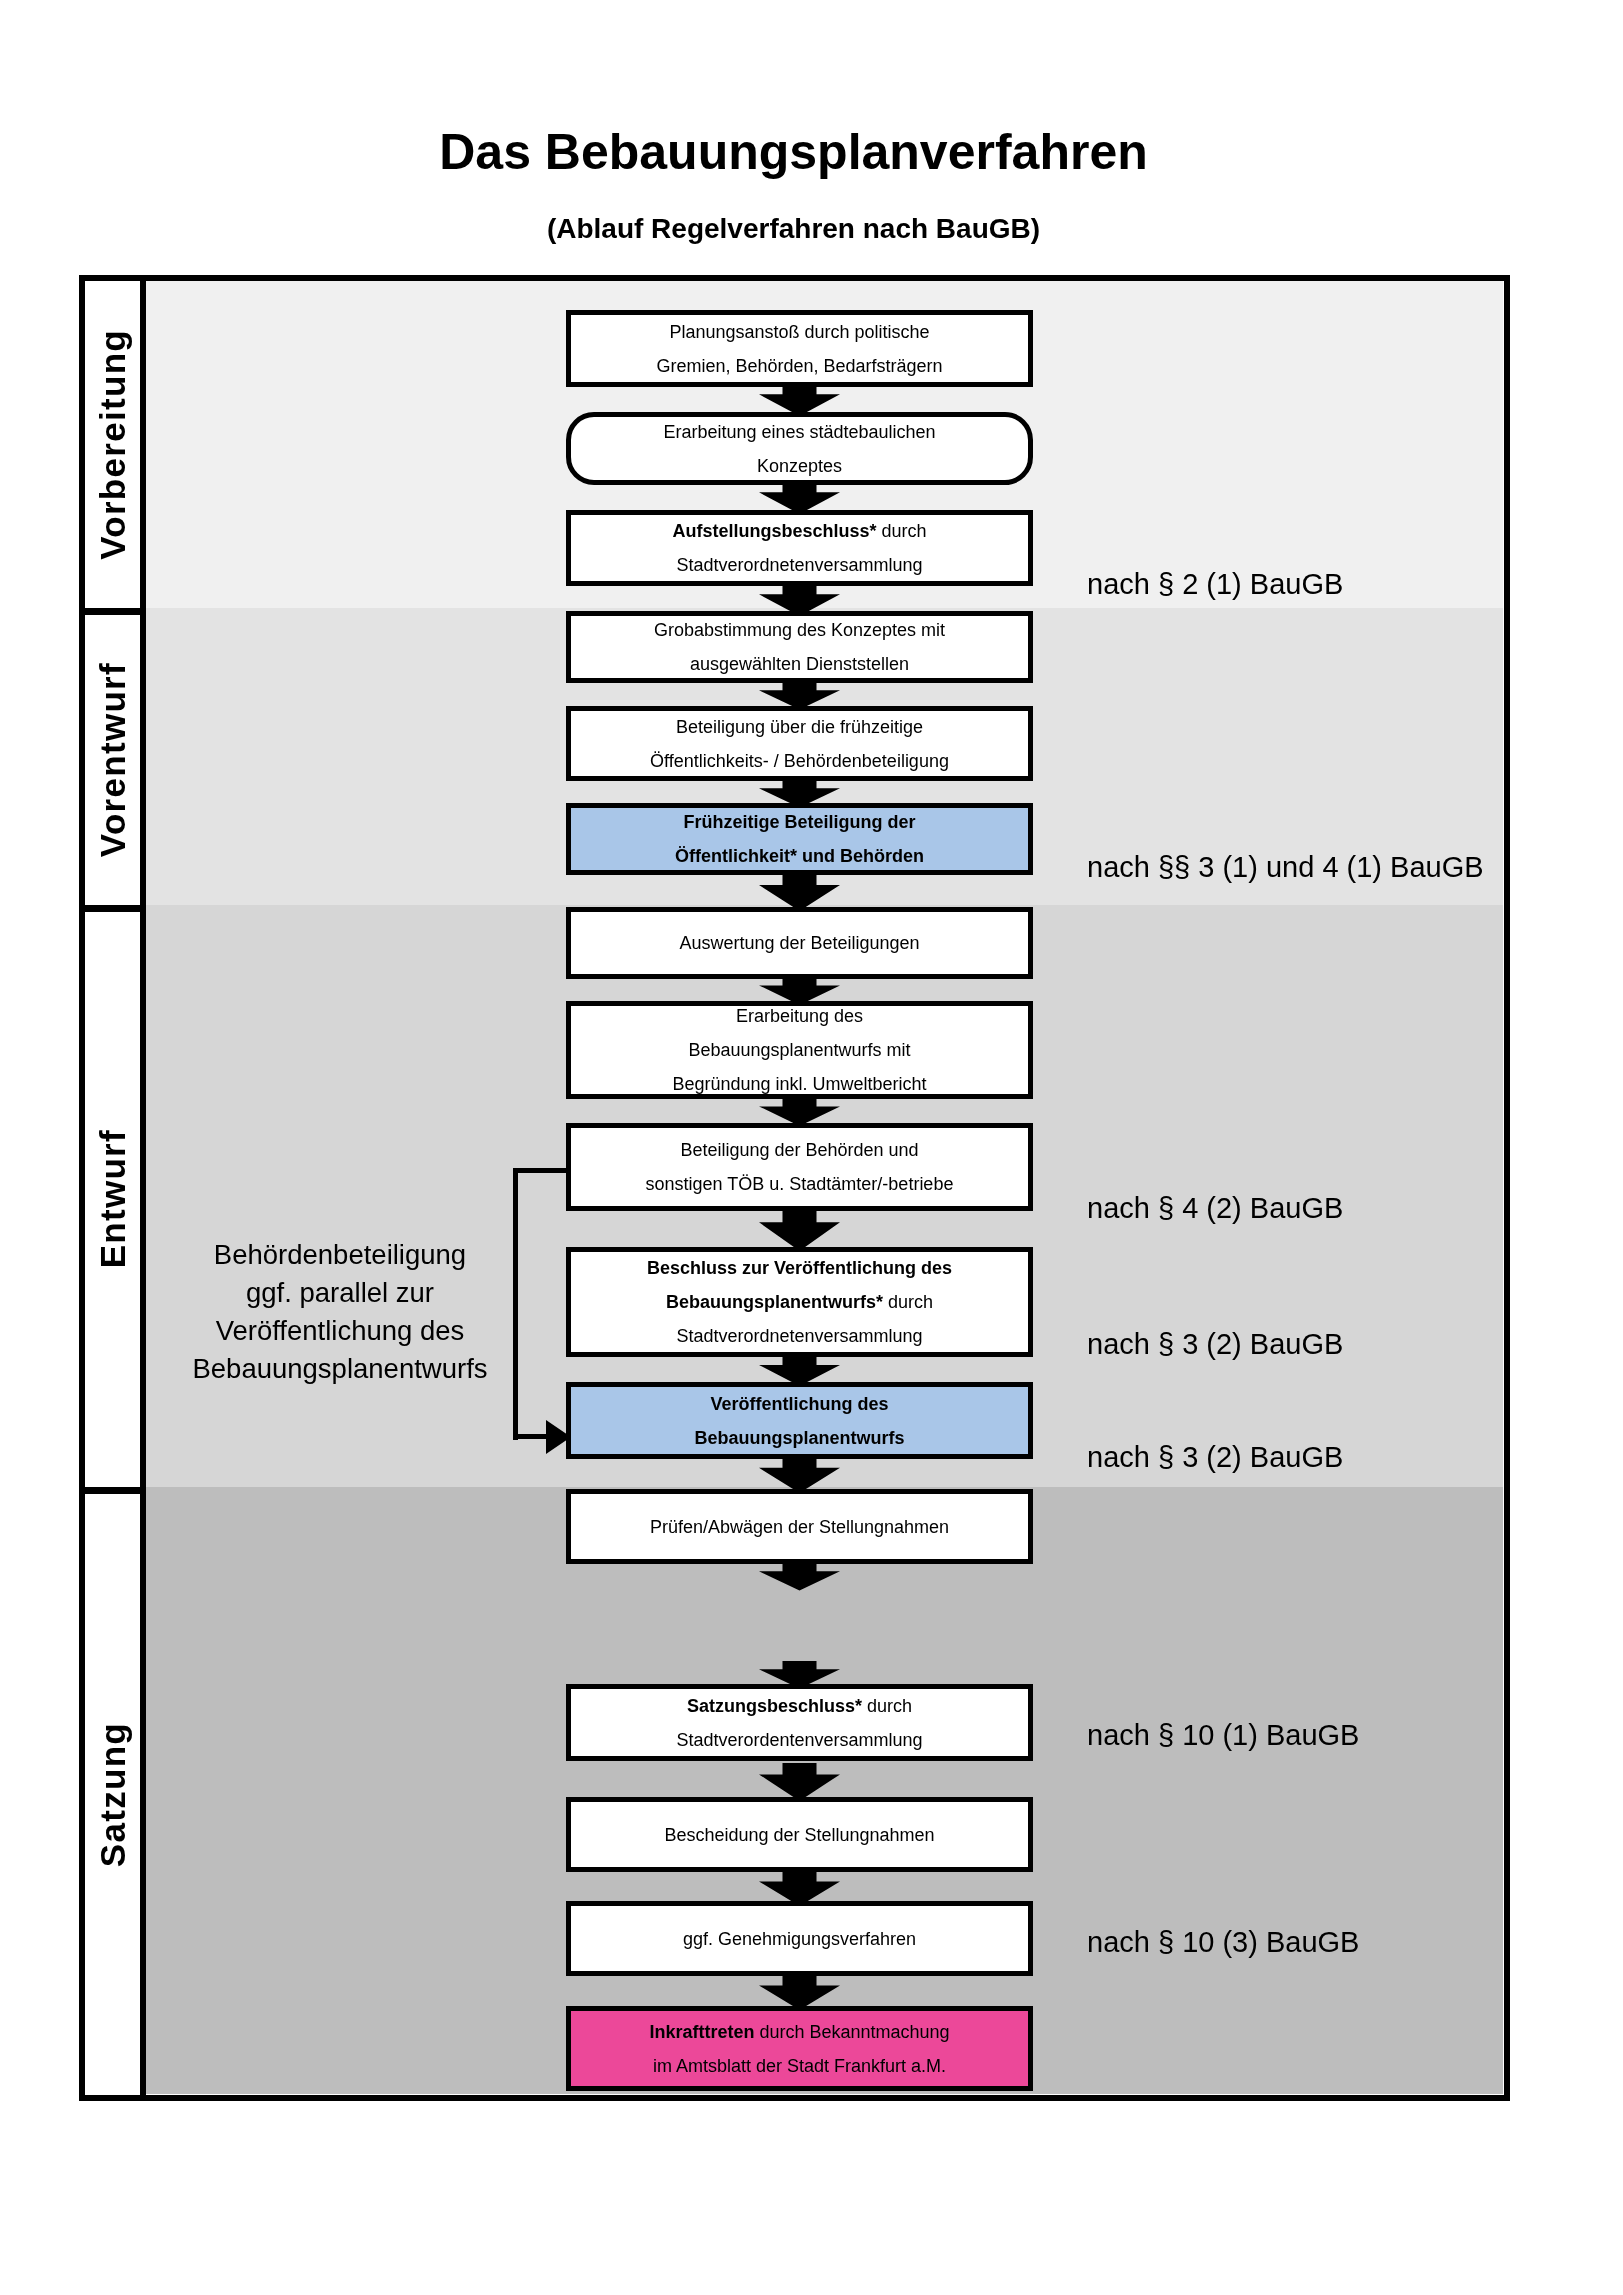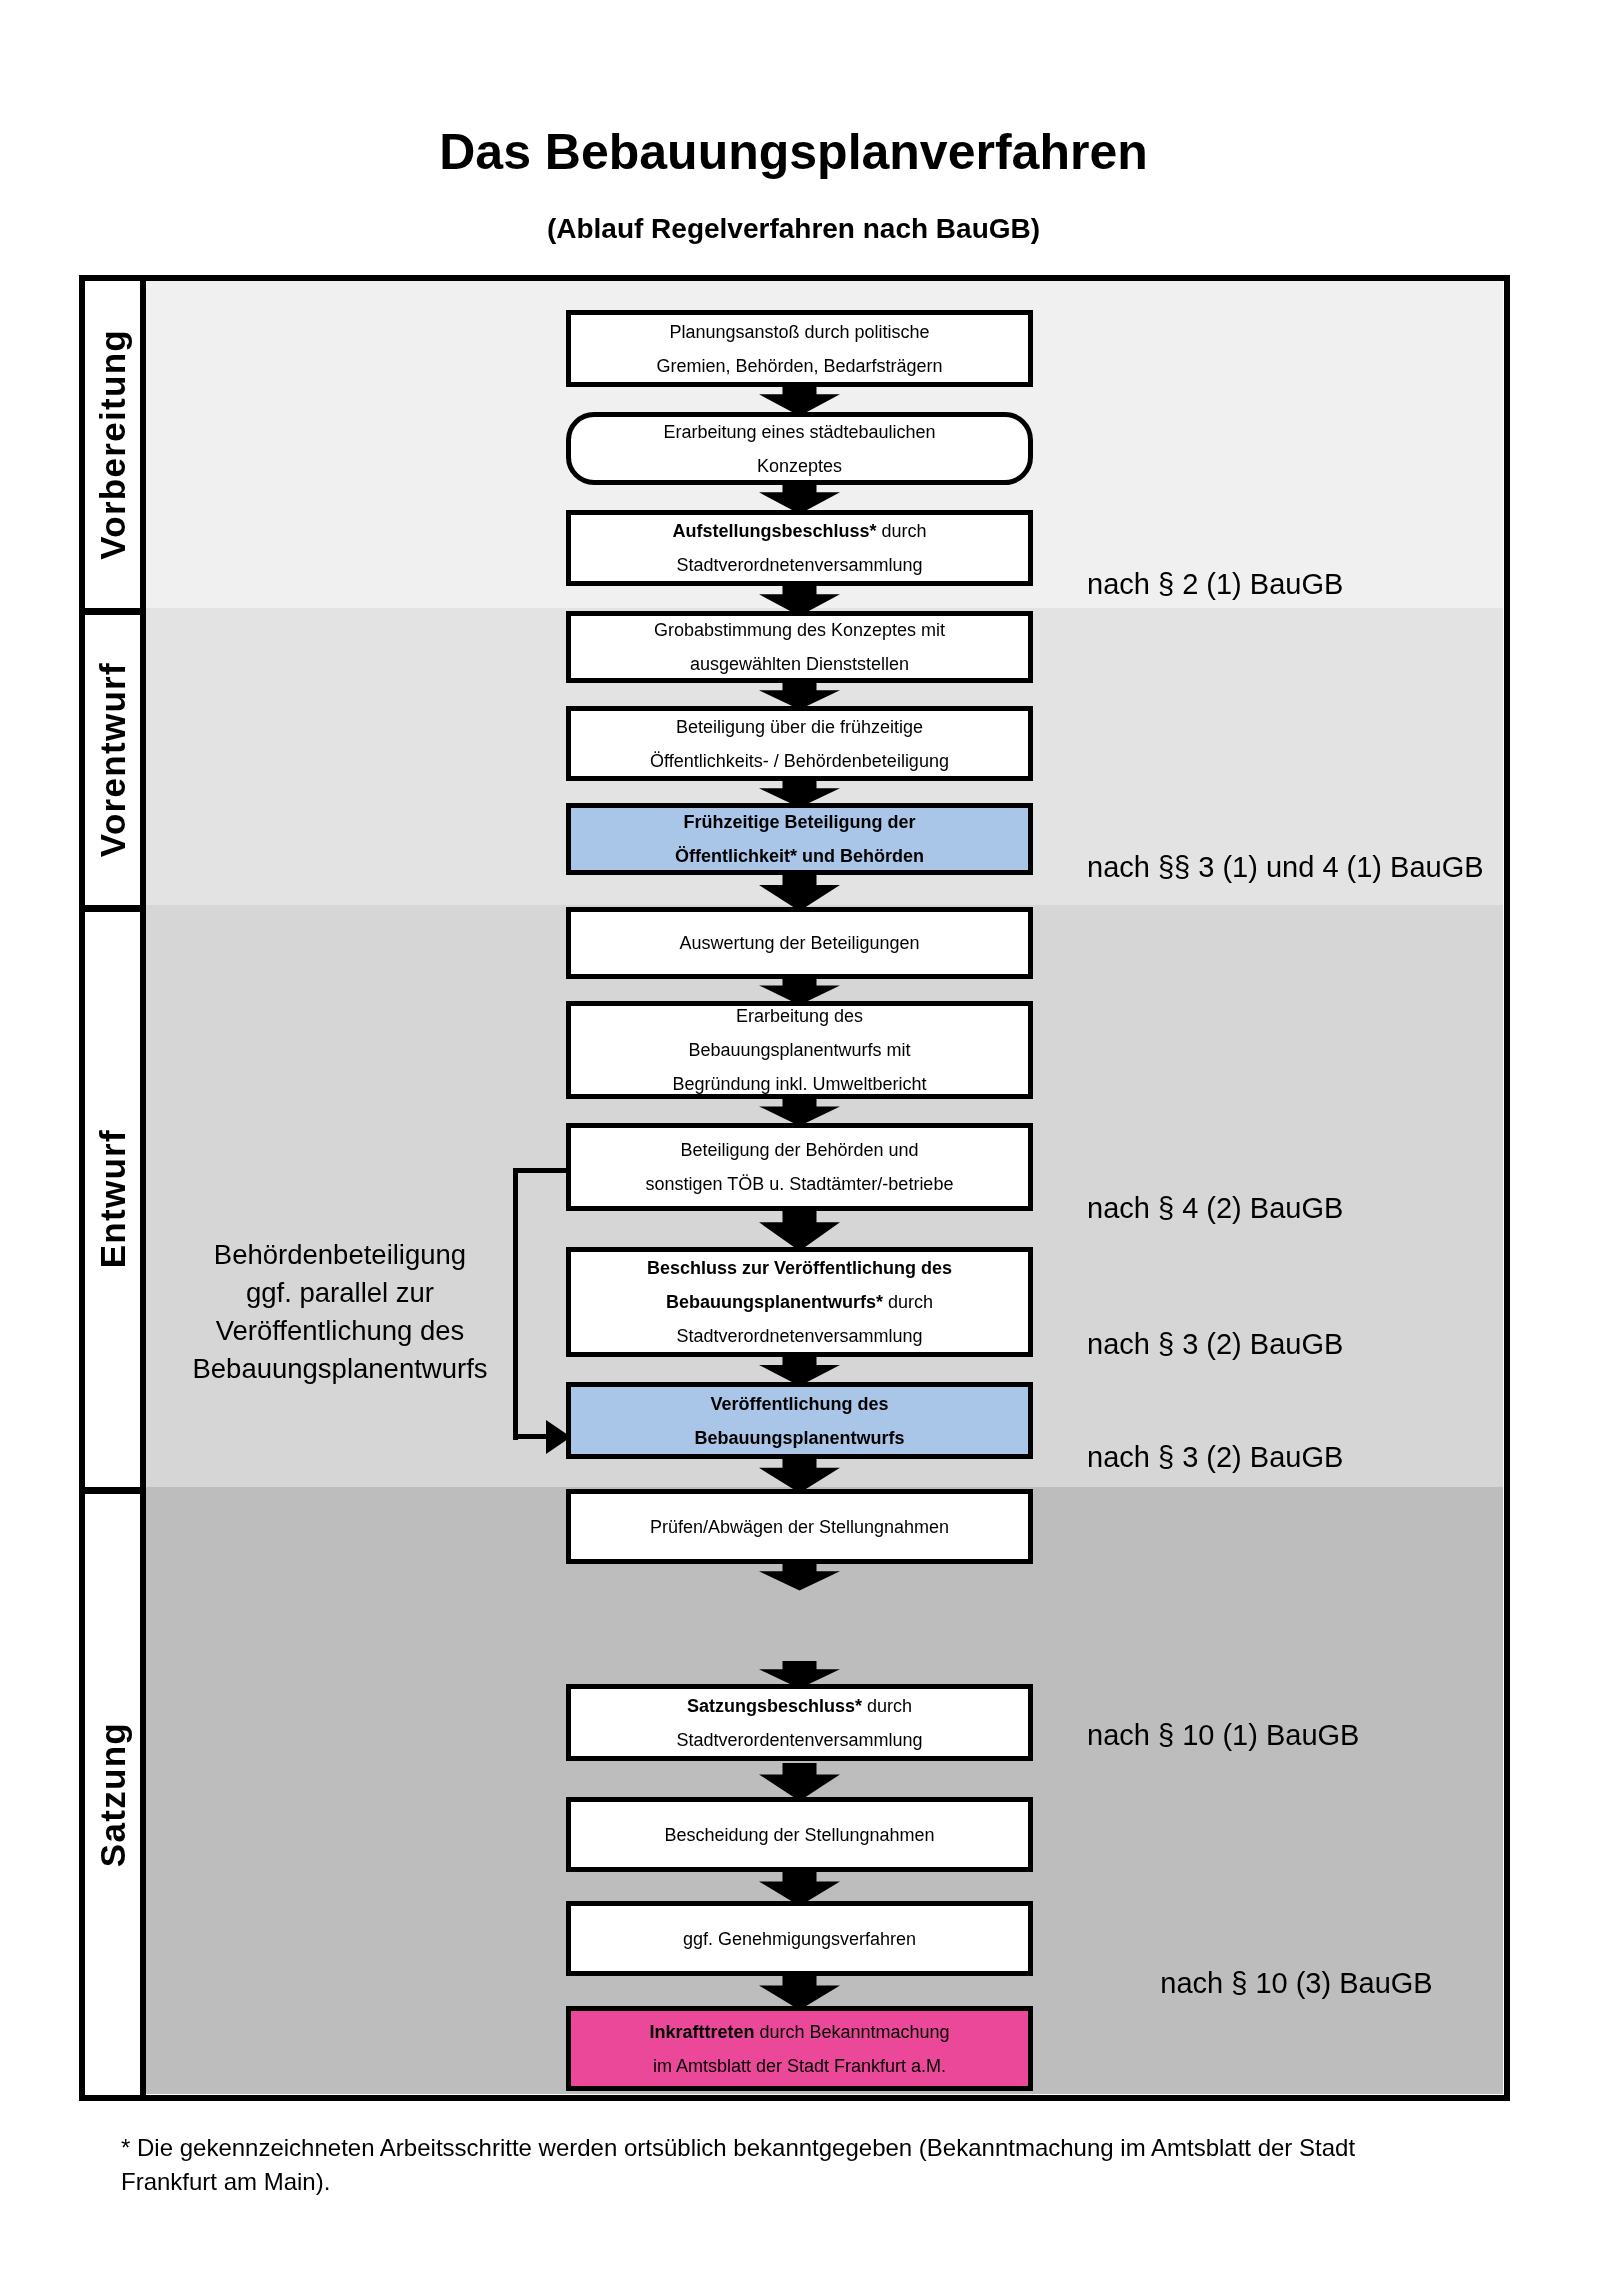--- a/index.html
+++ b/index.html
@@ -163,21 +163,19 @@
   <div class="abs arrow" style="top:1763px;height:38px;"></div>
   <div class="abs arrow" style="top:1871px;height:35px;"></div>
   <div class="abs arrow" style="top:1975px;height:35px;"></div>
 
   <div class="abs ref" style="top:568px;">nach § 2 (1) BauGB</div>
   <div class="abs ref" style="top:851px;">nach §§ 3 (1) und 4 (1) BauGB</div>
   <div class="abs ref" style="top:1192px;">nach § 4 (2) BauGB</div>
   <div class="abs ref" style="top:1328px;">nach § 3 (2) BauGB</div>
   <div class="abs ref" style="top:1441px;">nach § 3 (2) BauGB</div>
   <div class="abs ref" style="top:1719px;">nach § 10 (1) BauGB</div>
-  <div class="abs ref" style="top:1967px;text-align:center;">nach § 10 (3) BauGB</div>
+  <div class="abs ref" style="top:1926px;">nach § 10 (3) BauGB</div>
 
   <div class="abs frame"></div>
 
-  <div class="abs footnote">* Die gekennzeichneten Arbeitsschritte werden ortsüblich bekanntgegeben (Bekanntmachung im Amtsblatt  der Stadt
-Frankfurt am Main).</div>
 
 </div>
 
 
 </body></html>

